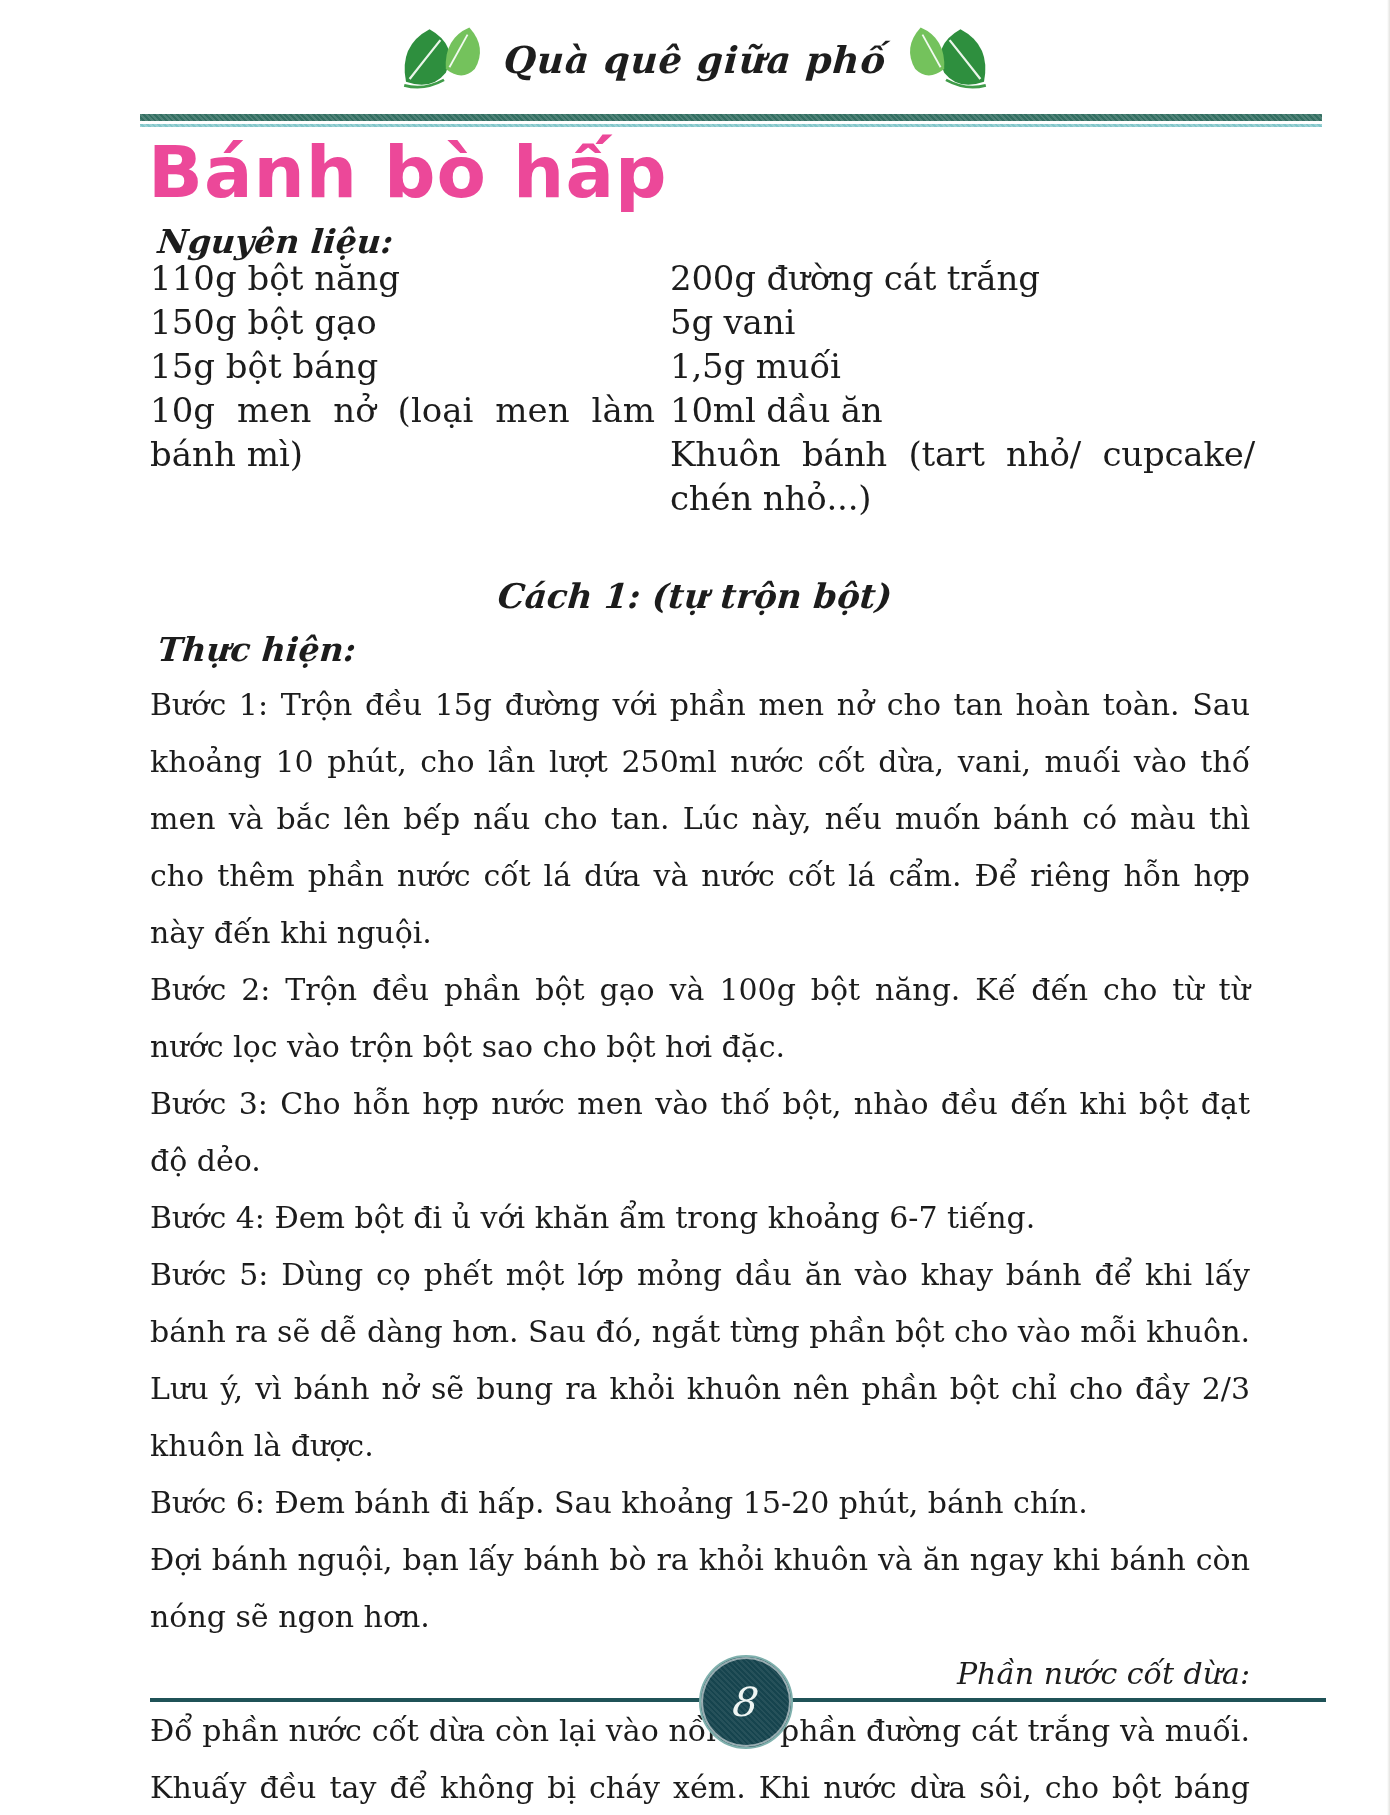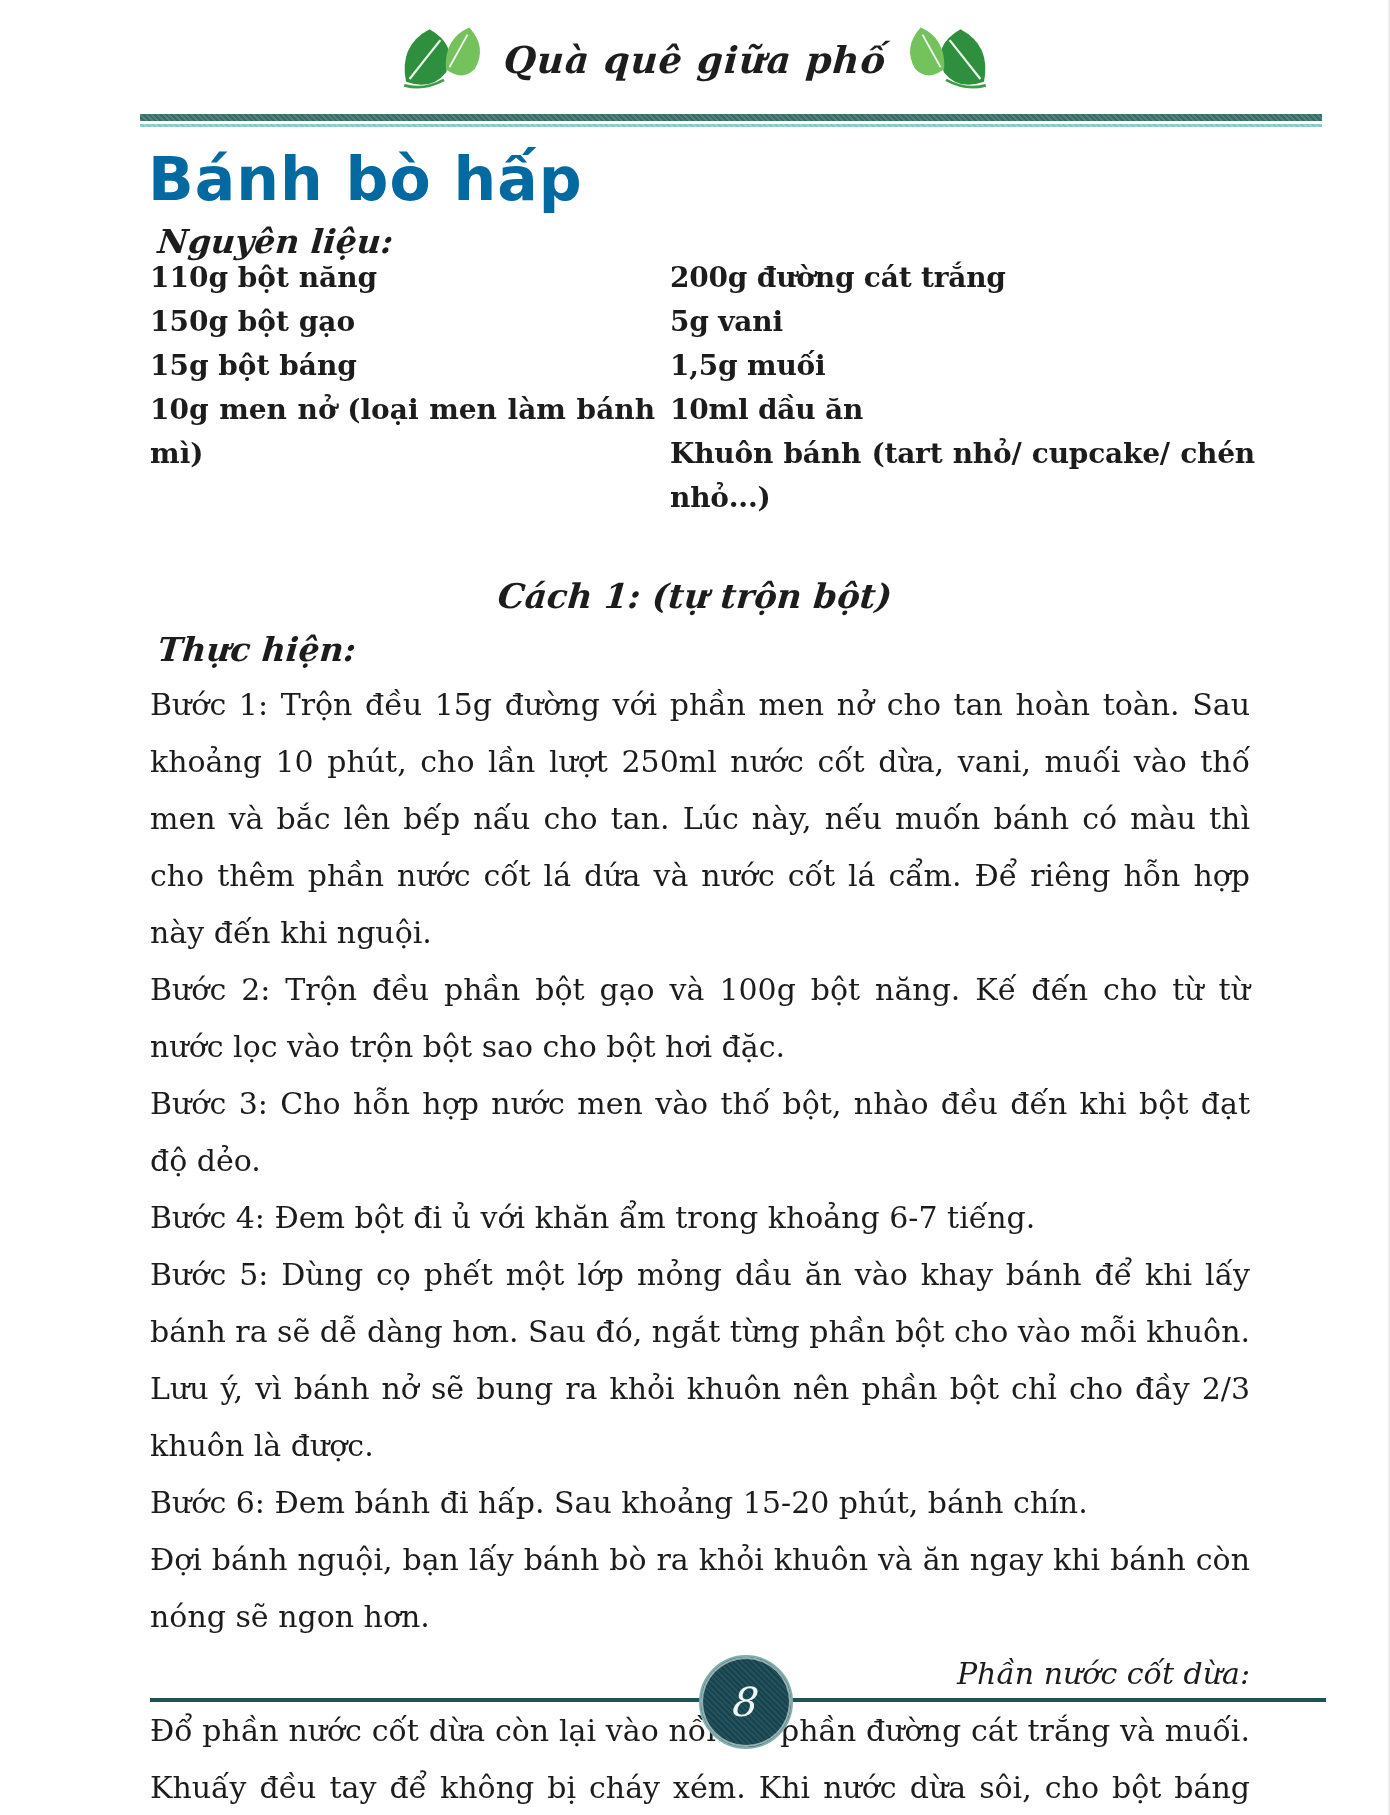--- a/index.html
+++ b/index.html
@@ -27,38 +27,38 @@
     transform:skewX(-4deg);
   }
   .leaf{width:92px;height:76px;}
   .leaf.right{transform:scaleX(-1);}
   
   .rule-top{position:absolute;left:140px;right:68px;top:114px;}
   .rule-top .thick{height:7px;background-image:repeating-linear-gradient(45deg,rgba(255,255,255,.14) 0 2px,rgba(0,0,0,0) 2px 4px);}
   .rule-top .thin{height:3px;margin-top:3px;background-image:repeating-linear-gradient(45deg,rgba(255,255,255,.2) 0 2px,rgba(0,0,0,0) 2px 4px);}
   
   .title{
-    position:absolute;left:148px;top:144px;
+    position:absolute;left:148px;top:130px;
     font-family:"DejaVu Sans","Liberation Sans",sans-serif;
-    font-weight:bold;font-size:60px;letter-spacing:1px;color:#0369a1;
+    font-weight:bold;font-size:72px;letter-spacing:1px;color:#ec4899;
   }
   .script{
     font-family:"DejaVu Serif","Liberation Serif",serif;
     font-style:italic;font-weight:bold;
     transform:skewX(-5deg);
   }
   .ing-heading{position:absolute;left:158px;top:222px;font-size:33px;}
   .method-heading{position:absolute;left:0;right:0;top:576px;text-align:center;font-size:34px;}
   .steps-heading{position:absolute;left:158px;top:630px;font-size:33px;}
   
   .ingredients{
     position:absolute;left:150px;top:256px;width:1105px;
     display:flex;gap:15px;
   }
-  .col{font-size:28px;line-height:44px;font-weight:bold;}
+  .col{font-size:34px;line-height:44px;}
   .col.left{width:505px;}
   .col.right{width:585px;letter-spacing:-0.2px;}
   .ing-item{text-align:justify;}
   
   .body{
     position:absolute;left:150px;top:676px;width:1100px;
     font-size:30px;line-height:57px;
   }
   .body p{margin:0;text-align:justify;}
   .body p.italic-heading{font-style:italic;text-align:right;}

